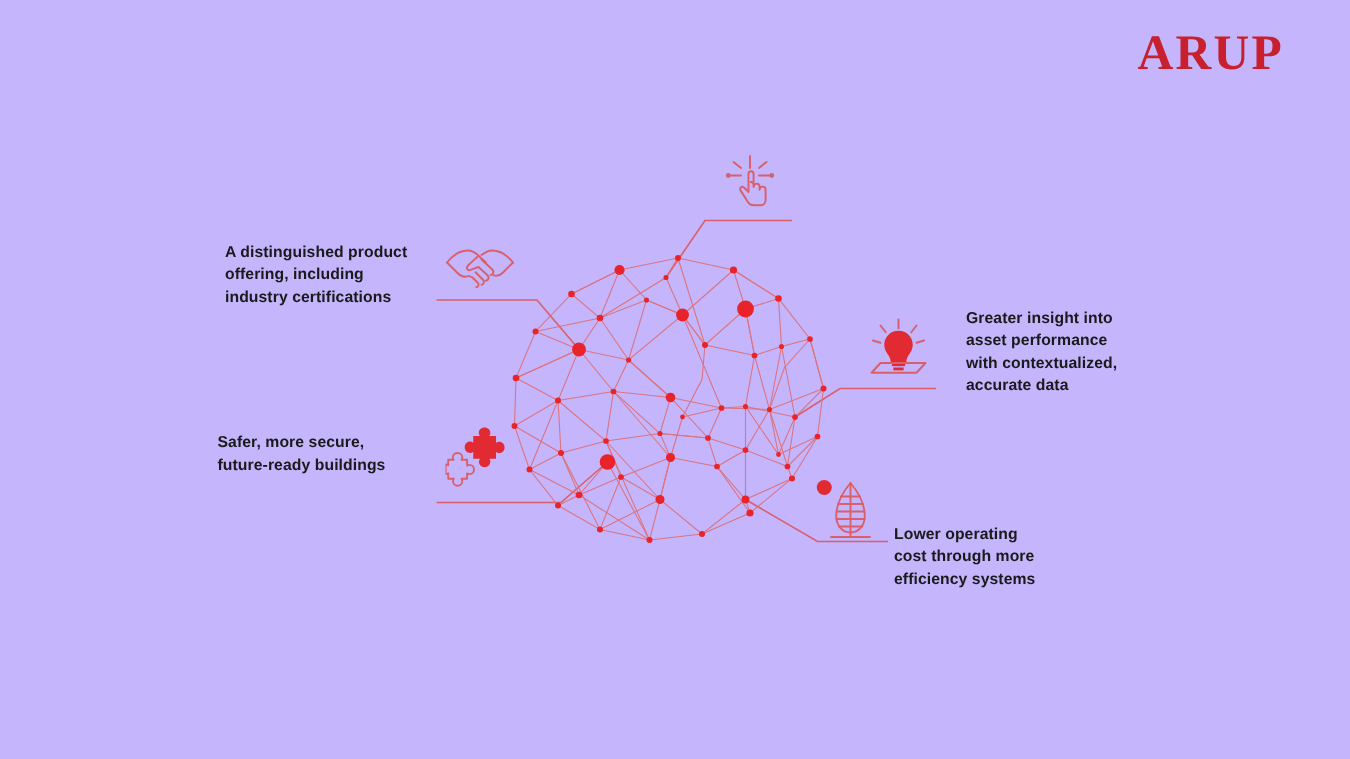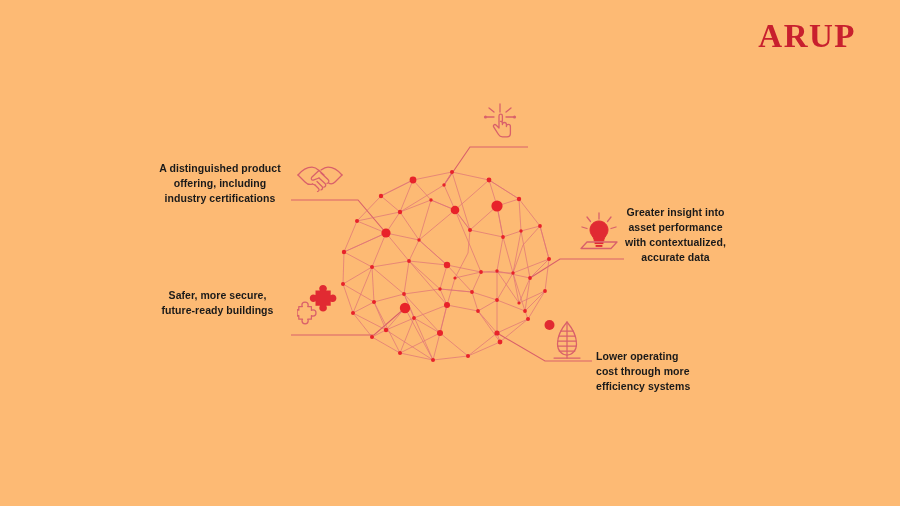--- a/index.html
+++ b/index.html
@@ -7,21 +7,21 @@
     padding: 0;
     background: #ffffff;
   }
   body {
     font-family: "Liberation Sans", sans-serif;
   }
   #slide {
     position: relative;
     width: 900px;
     height: 506px;
-    background: #fdba74;
+    background: #c4b5fd;
     overflow: hidden;
   }
   #brand-logo {
     position: absolute;
     right: 44px;
     top: 20px;
     font-family: "Liberation Serif", serif;
     font-weight: 700;
     font-size: 33px;
     letter-spacing: 1.5px;
@@ -39,21 +39,21 @@
   .callout {
     position: absolute;
     font-size: 10.5px;
     font-weight: 700;
     line-height: 1.42;
     color: #1a1a1a;
     letter-spacing: 0.05px;
     white-space: pre-line;
   }
   .callout.right { text-align: left; }
-  .callout.left  { text-align: center; }
+  .callout.left  { text-align: left; }
 
   .icon-box {
     position: absolute;
   }
   .icon-box svg { display: block; }
 </style>
 </head>
 <body>
 
 <div id="slide">
@@ -240,21 +240,21 @@
         <line x1="13" y1="41" x2="39" y2="41"></line>
       </g>
     </svg>
   </div>
 
 
   <div class="callout left" style="left:150px; top:161px; width:140px;">A distinguished product
 offering, including
 industry certifications</div>
 
-  <div class="callout right" style="left:608px; top:205px; width:135px;text-align:center;">Greater insight into
+  <div class="callout right" style="left:644px; top:205px; width:135px;">Greater insight into
 asset performance
 with contextualized,
 accurate data</div>
 
   <div class="callout left" style="left:145px; top:288px; width:145px;">Safer, more secure,
 future-ready buildings</div>
 
   <div class="callout right" style="left:596px; top:323px; width:135px;margin-top:26px;">Lower operating
 cost through more
 efficiency systems</div>

